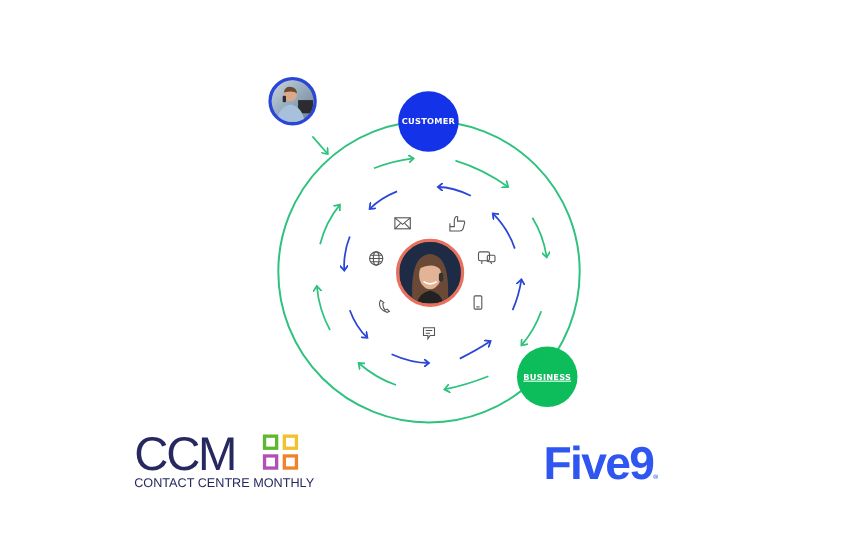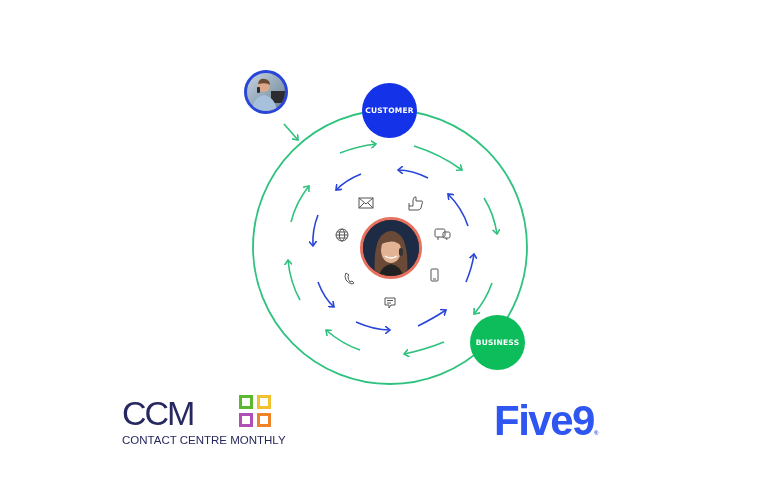--- a/index.html
+++ b/index.html
@@ -1,26 +1,26 @@
 <!DOCTYPE html>
 <html><head>
 <meta charset="utf-8">
 <style>
   html,body{margin:0;padding:0;background:#ffffff;}
   body{width:768px;height:499px;position:relative;overflow:hidden;font-family:"Liberation Sans",sans-serif;}
   .stage{position:absolute;left:0;top:0;width:768px;height:499px;padding-left:16px;}
   .node{position:absolute;border-radius:50%;display:flex;align-items:center;justify-content:center;color:#fff;font-weight:bold;font-size:7.5px;letter-spacing:0.2px;font-family:"DejaVu Sans",sans-serif;}
   .customer{left:362px;top:83px;width:55px;height:55px;background:#1433e8;}
   .agent{left:256px;top:313px;width:55px;height:55px;background:#f46657;}
-  .business{left:470px;top:315px;width:55px;height:55px;background:#0dbd5c;}
+  .business{left:470px;top:315px;width:55px;height:55px;background:#0dbd5c;text-decoration:underline;}
   .photo{position:absolute;border-radius:50%;overflow:hidden;}
   .photo-man{left:244px;top:70px;width:44px;height:44px;border:3px solid #2a46d8;box-sizing:border-box;background:linear-gradient(135deg,#c9d4de 0%,#9fb2c2 40%,#6a7f8f 100%);}
   .photo-woman{left:360px;top:217px;width:62px;height:62px;border:3px solid #e8705e;box-sizing:border-box;background:radial-gradient(circle at 50% 45%,#e7bfa6 0%,#c89477 28%,#4a3a33 52%,#1f2a3b 80%);}
   .ccm{position:absolute;left:122px;top:392px;}
-  .ccm-letters{font-family:"Liberation Sans",sans-serif;font-size:34px;color:#27285f;letter-spacing:-2px;line-height:42px;}
+  .ccm-letters{font-family:"Liberation Sans",sans-serif;font-size:43px;color:#27285f;letter-spacing:-2px;line-height:42px;}
   .ccm-sub{font-family:"Liberation Sans",sans-serif;font-size:11.5px;color:#27285f;letter-spacing:0px;margin-top:0px;}
   .ccm-grid{position:absolute;left:117px;top:3px;width:38px;height:38px;}
   .sq{position:absolute;width:14px;height:14px;box-sizing:border-box;border:3px solid;}
   .five9{position:absolute;left:494px;top:399px;font-family:"Liberation Sans",sans-serif;font-weight:bold;font-size:42px;color:#2f56f0;letter-spacing:-1.5px;line-height:44px;}
   .five9 .reg{font-size:6px;letter-spacing:0;vertical-align:baseline;}
 </style>
 </head>
 <body>
 
 <div class="stage">

